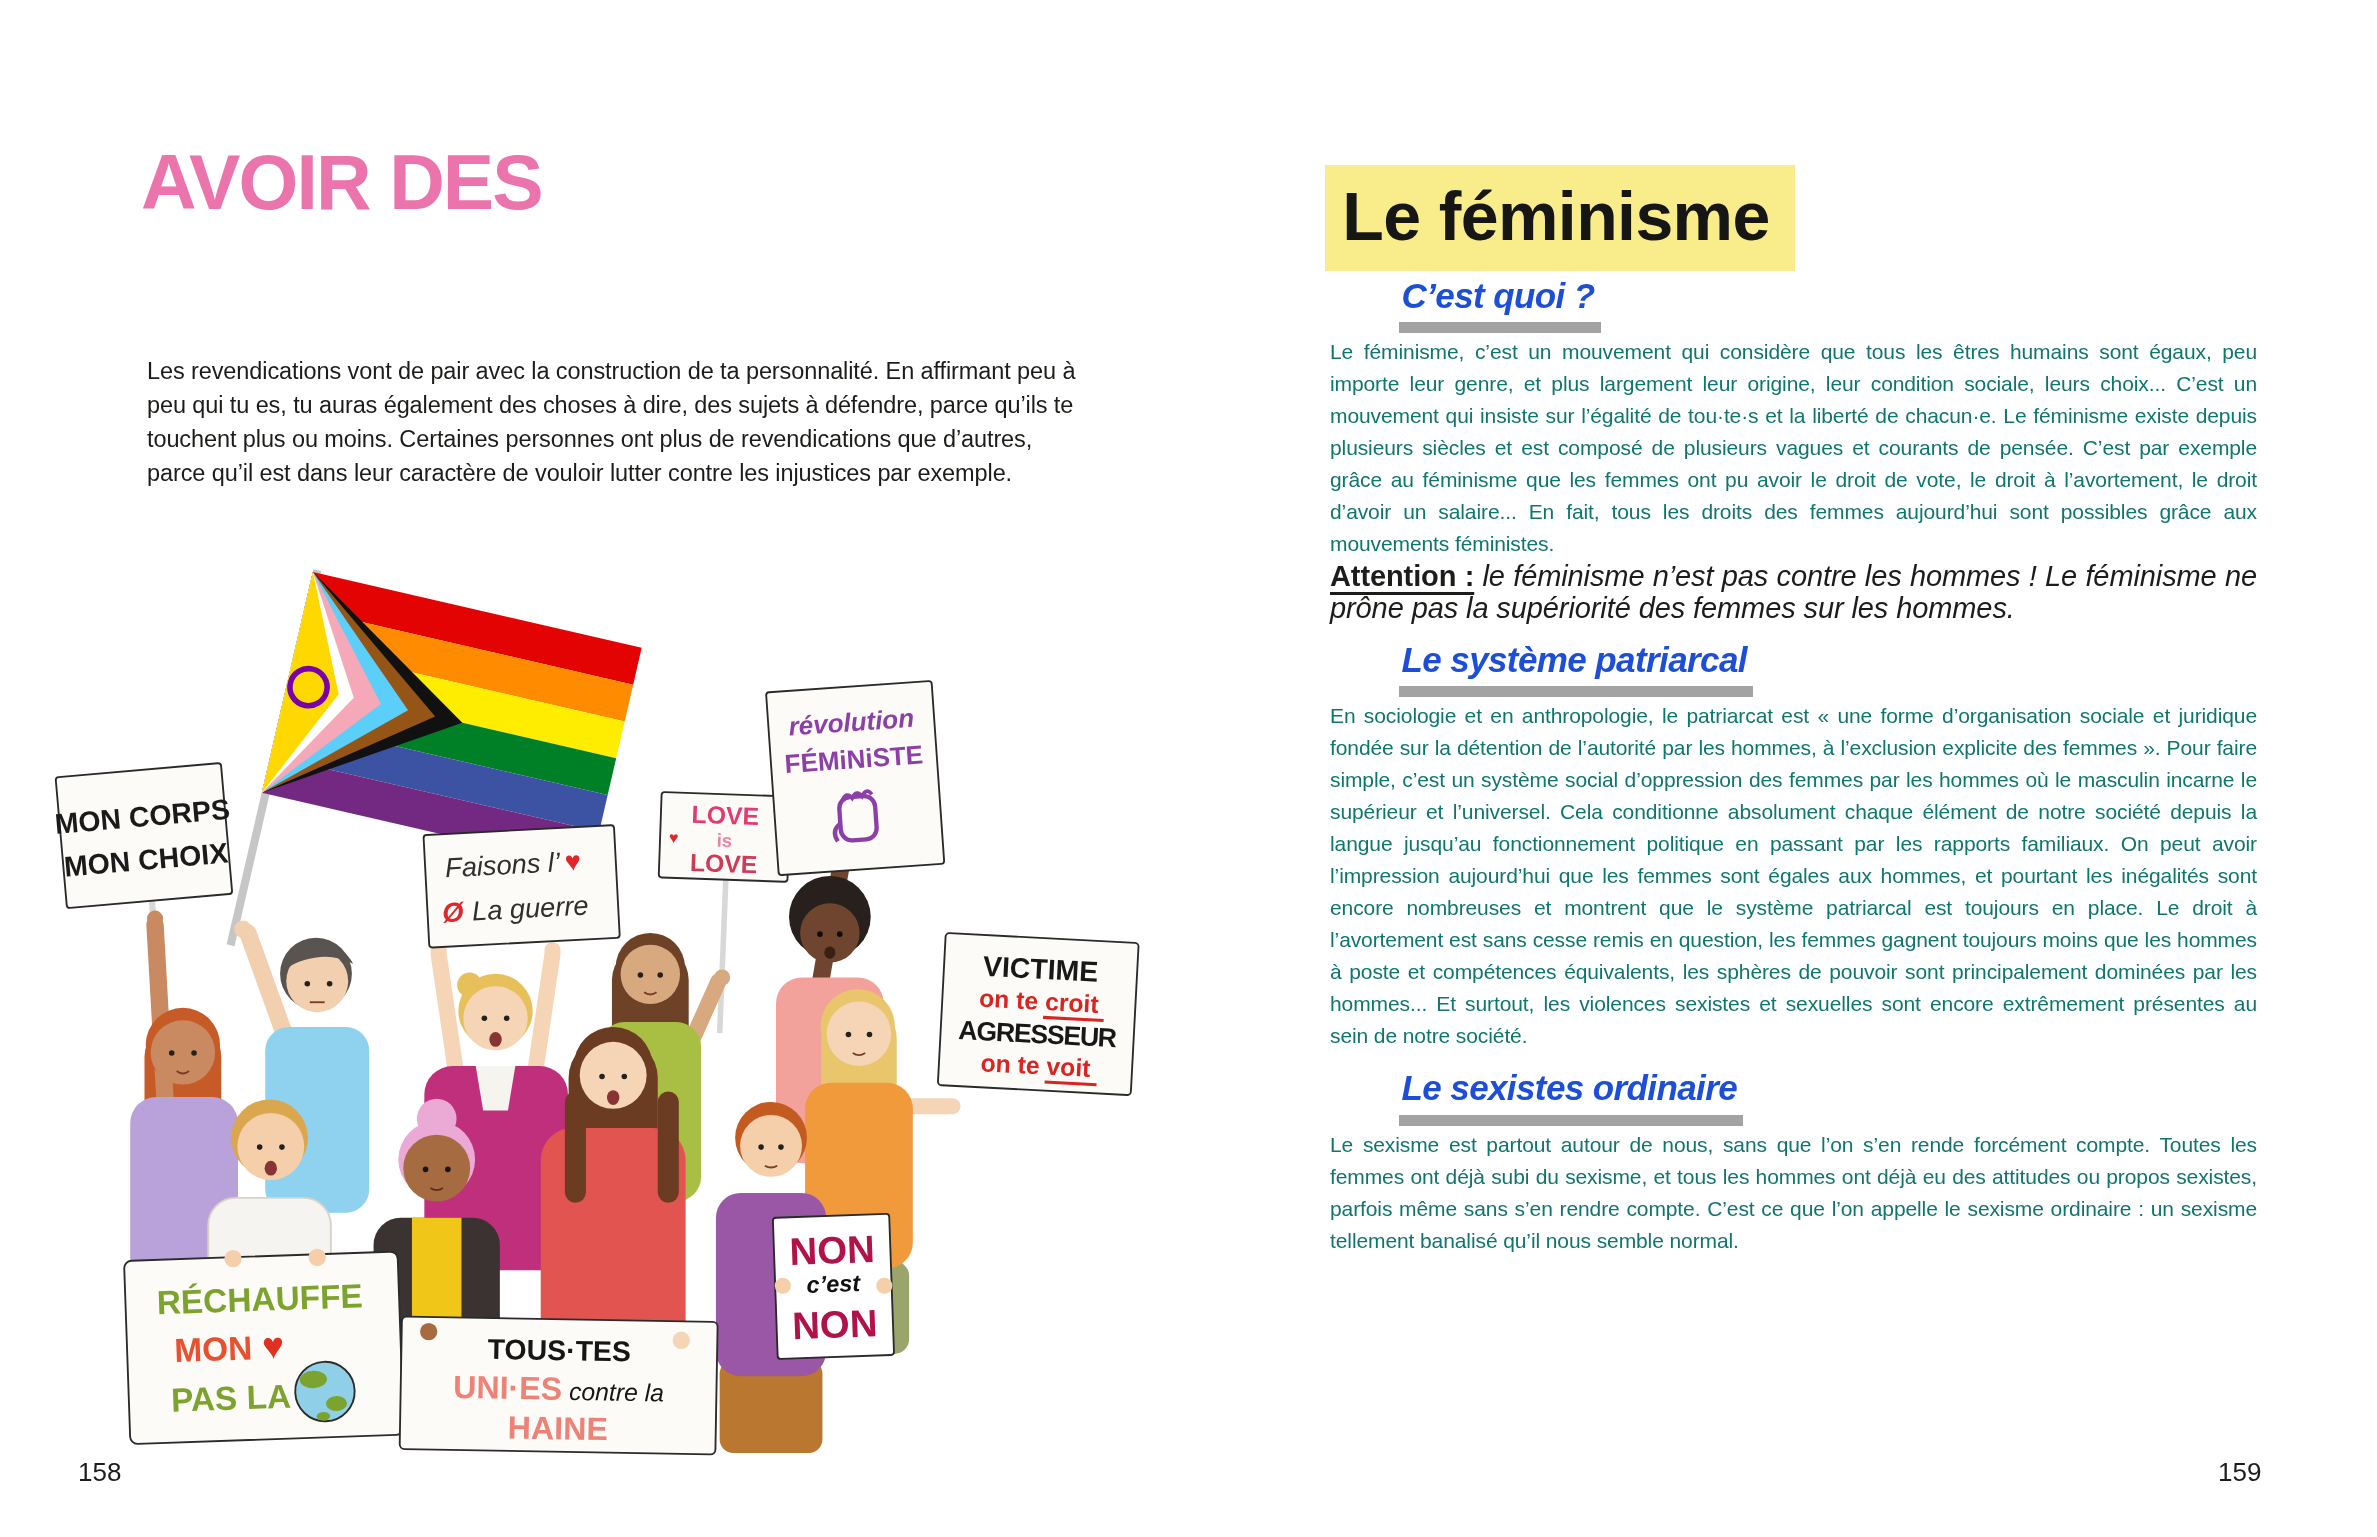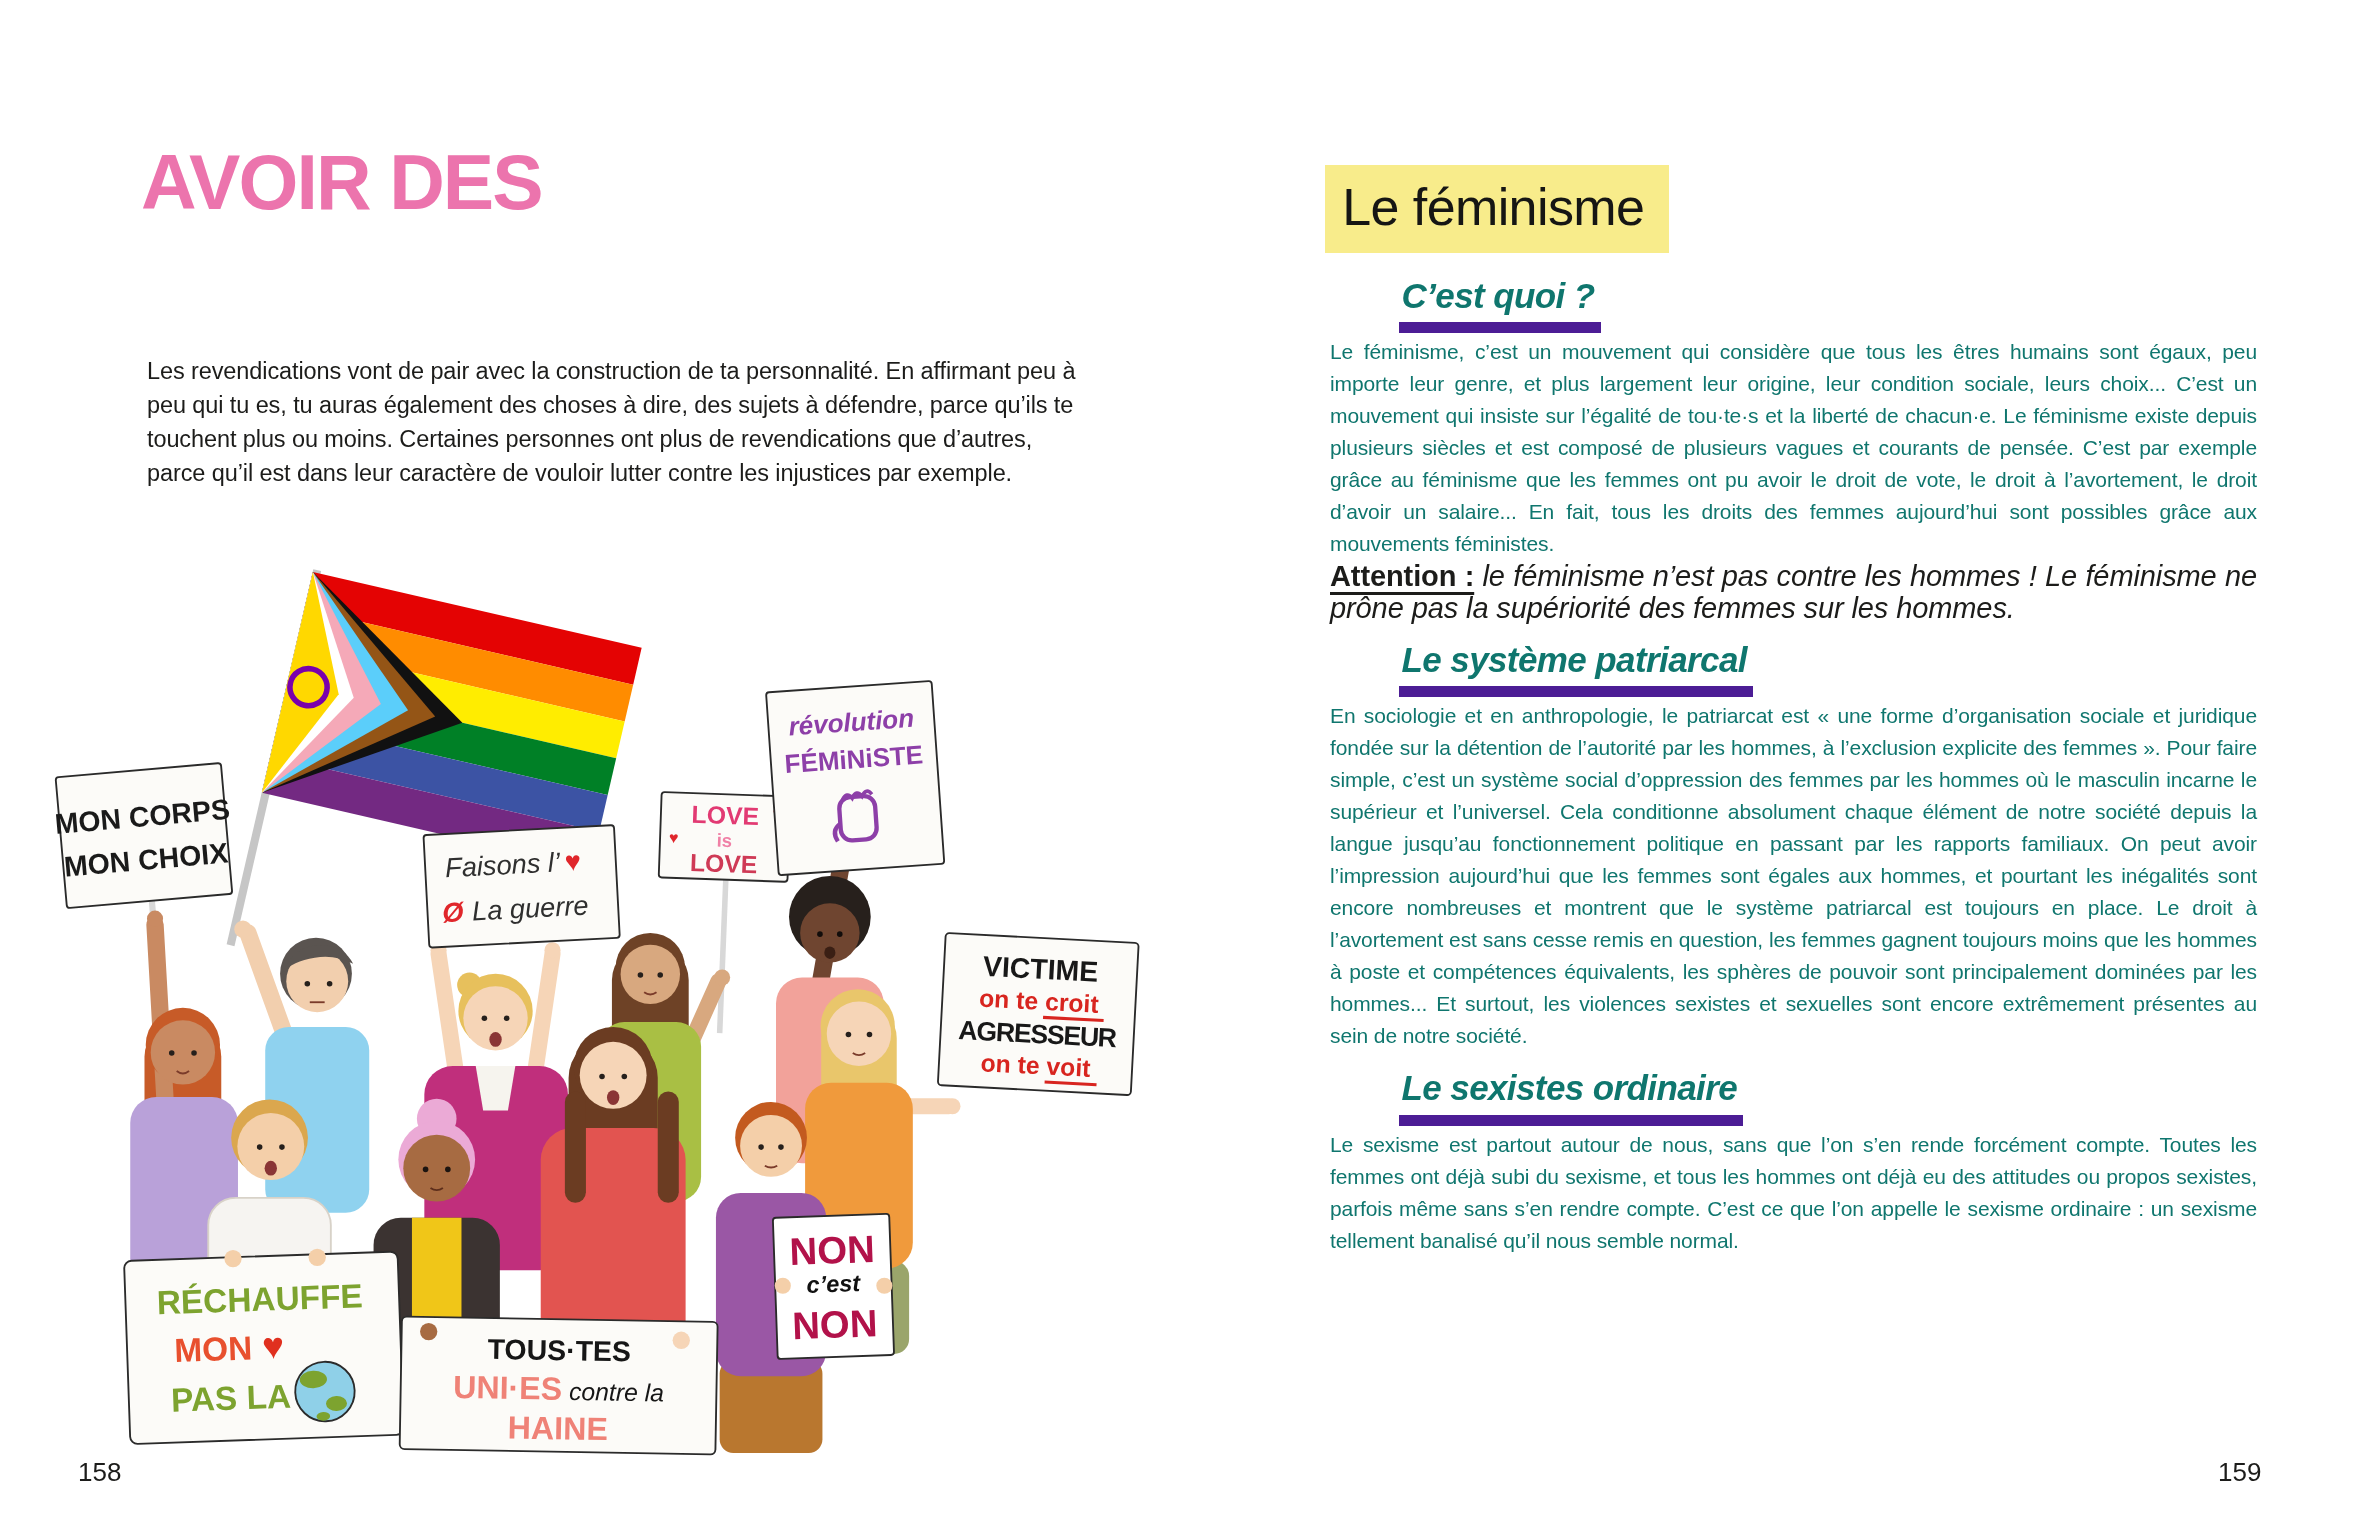--- a/index.html
+++ b/index.html
@@ -24,28 +24,28 @@
   }
   .illus { position:absolute; left:25px; top:544px; width:1133px; height:966px; font-family:"Liberation Sans",sans-serif; }
   .pagenum { position:absolute; bottom:50px; font-size:26px; color:#1c1c1a; }
   .pagenum-left  { left:78px; }
   .pagenum-right { left:1029px; }
 
   
   .fem-title {
     position:absolute; left:136px; top:165px;
     display:inline-block; background:#f8ec8b;
-    font-size:52px; font-weight:400; color:#161614;
+    font-size:68px; font-weight:700; color:#161614;
     padding:12.4px 25px 16px 17.3px; letter-spacing:-0.6px;
   }
   .rp-col { position:absolute; left:141px; top:276px; width:927px; }
   .sec-head {
     display:table; margin-left:69px;
-    font-size:35px; font-weight:700; font-style:italic; color:#0f766e;
-    border-bottom:11px solid #4c1d95; padding:0 6.2px 6.2px 2.5px;
+    font-size:35px; font-weight:700; font-style:italic; color:#1d4ed8;
+    border-bottom:11px solid #a3a3a3; padding:0 6.2px 6.2px 2.5px;
     letter-spacing:-0.6px;
   }
   .sec-head.mid { margin-top:16px; }
   .body-par {
     margin-top:3px; text-align:justify;
     font-size:21px; line-height:32px; letter-spacing:-0.1px; color:#0f766e;
   }
   .attention {
     text-align:justify; font-size:29px; line-height:32px; letter-spacing:-0.1px;
     font-style:italic; color:#1c1c1a;

